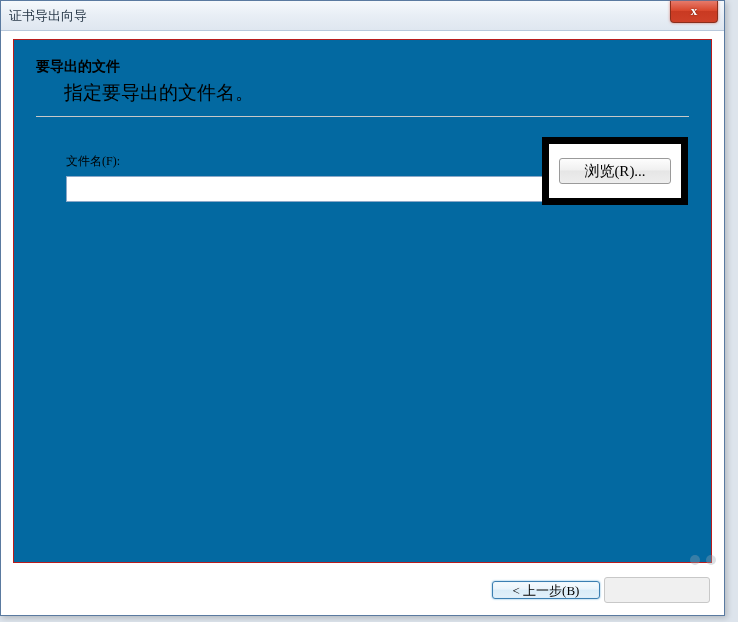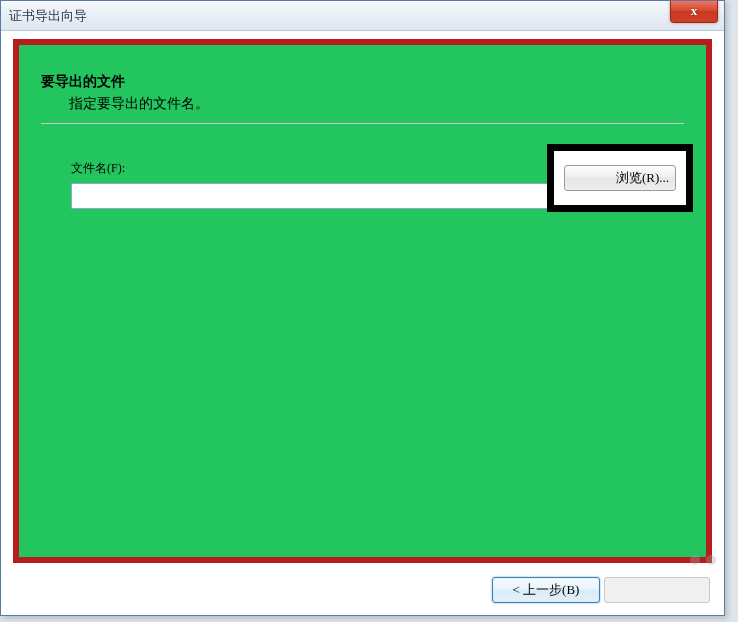--- a/index.html
+++ b/index.html
@@ -60,32 +60,32 @@
       font-weight: bold;
       font-size: 13px;
       text-shadow: 0 0 2px rgba(0,0,0,0.5);
     }
     .content {
       position: absolute;
       top: 38px;
       left: 12px;
       right: 12px;
       bottom: 52px;
-      border: 6px solid #b91c1c;
-      background: #22c55e;
-      padding: 28px 22px;
+      border: 1px solid #b91c1c;
+      background: #0369a1;
+      padding: 18px 22px;
     }
     .heading {
       font-weight: bold;
       font-size: 14px;
       color: #000;
       margin-bottom: 4px;
     }
     .subheading {
-      font-size: 14px;
+      font-size: 19px;
       color: #000;
       margin-left: 28px;
       margin-bottom: 8px;
     }
     .separator {
       border: none;
       border-top: 1px solid #c8c8c8;
       margin-top: 10px;
       margin-bottom: 36px;
     }
@@ -122,36 +122,36 @@
       padding: 14px 10px 14px 10px;
       background: #fff;
     }
     .browse-btn {
       width: 112px;
       height: 26px;
       background: linear-gradient(to bottom, #fdfdfd 0%, #f0f0f0 45%, #e6e6e6 50%, #ededed 100%);
       border: 1px solid #9a9a9a;
       border-radius: 3px;
       font-family: inherit;
-      font-size: 13px;
+      font-size: 15px;
       cursor: pointer;
       padding: 0 6px;
-      text-align: right;
+      text-align: center;
       box-shadow: inset 0 0 1px #fff;
     }
     .footer {
       position: absolute;
       bottom: 12px;
       right: 14px;
       display: flex;
       gap: 4px;
       align-items: center;
     }
     .nav-btn {
-      height: 26px;
+      height: 18px;
       padding: 0 10px;
       background: linear-gradient(to bottom, #fdfdfd 0%, #f0f0f0 45%, #e6e6e6 50%, #ededed 100%);
       border: 1px solid #9a9a9a;
       border-radius: 3px;
       font-family: inherit;
       font-size: 13px;
       cursor: pointer;
       min-width: 108px;
     }
     .nav-btn.default {

